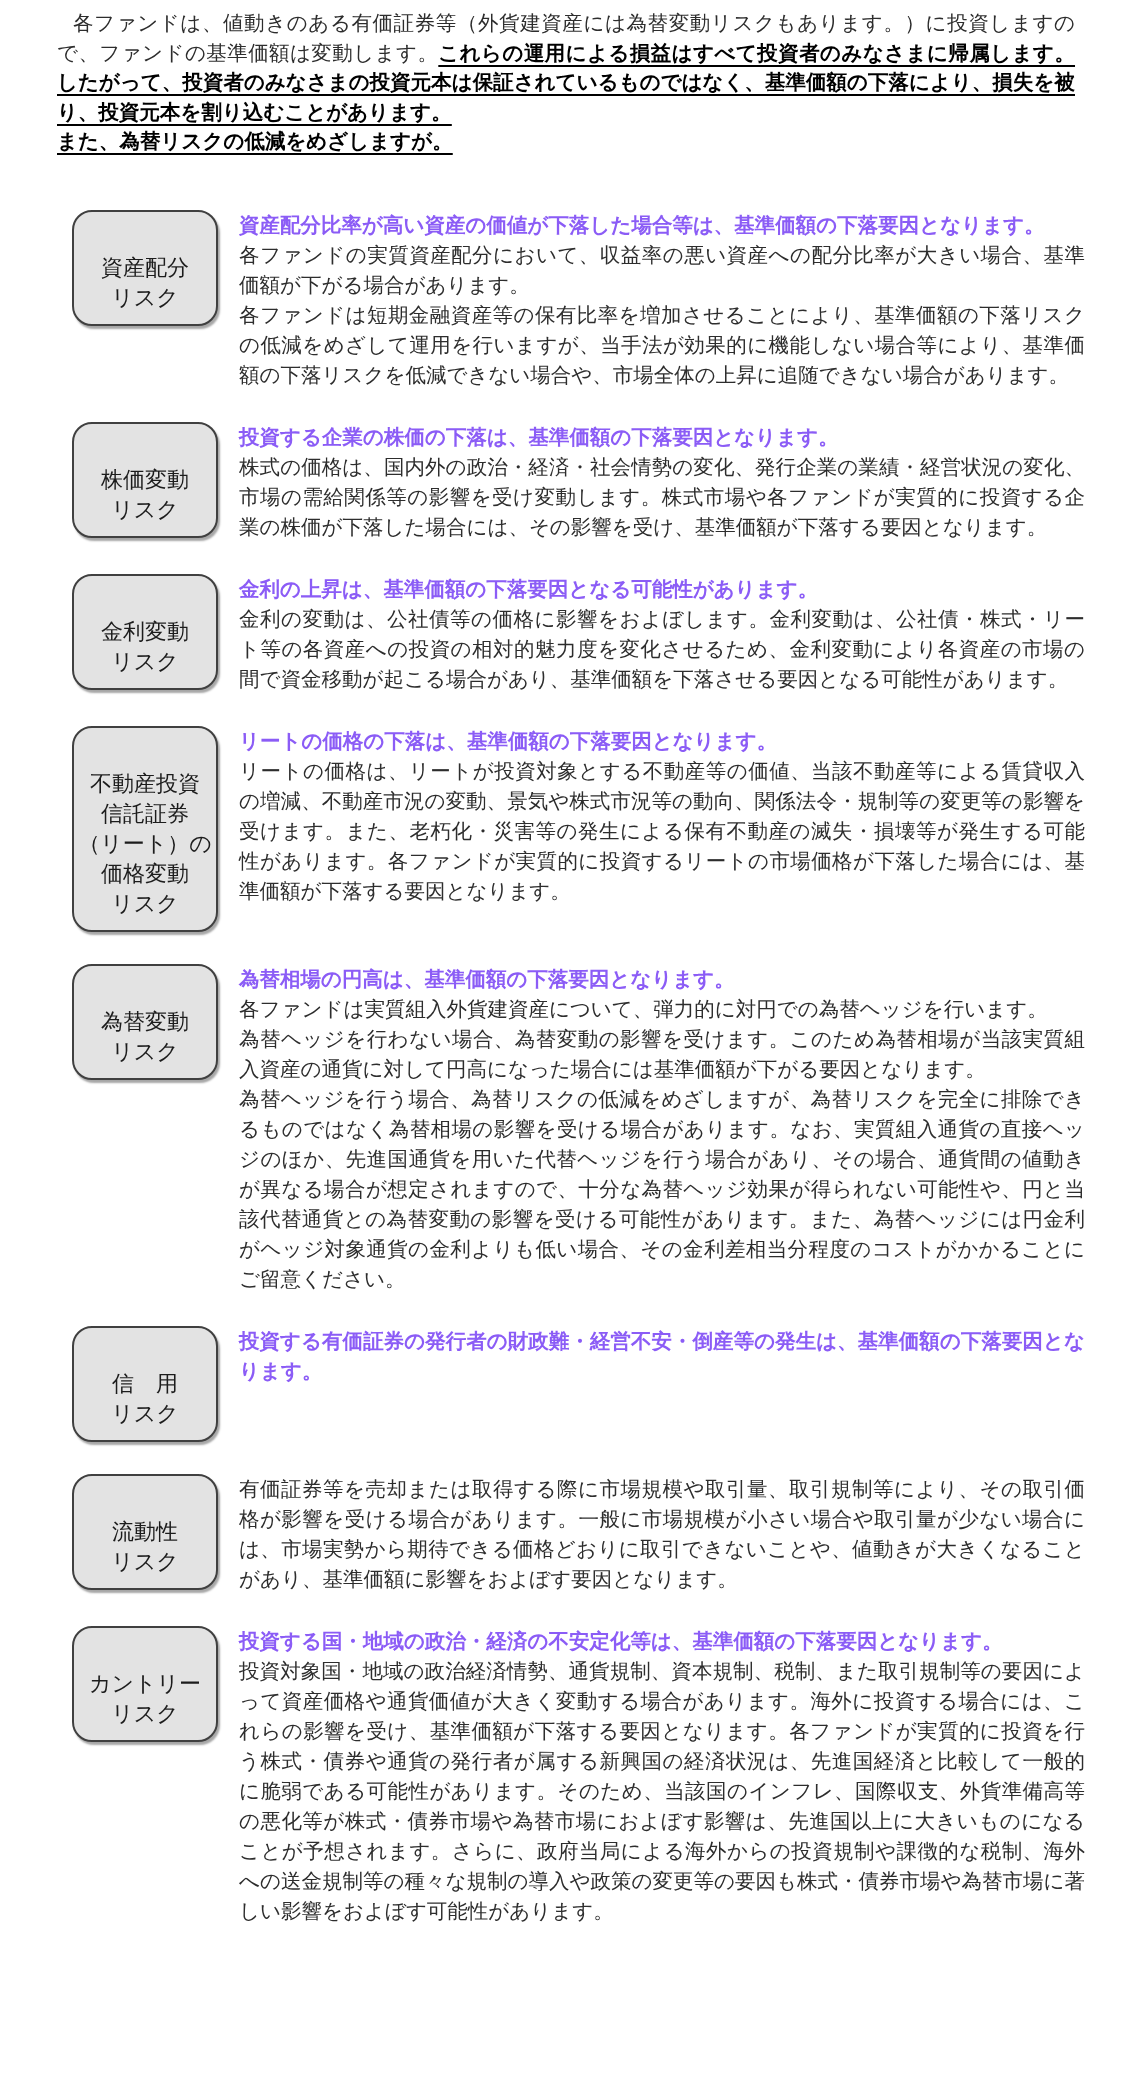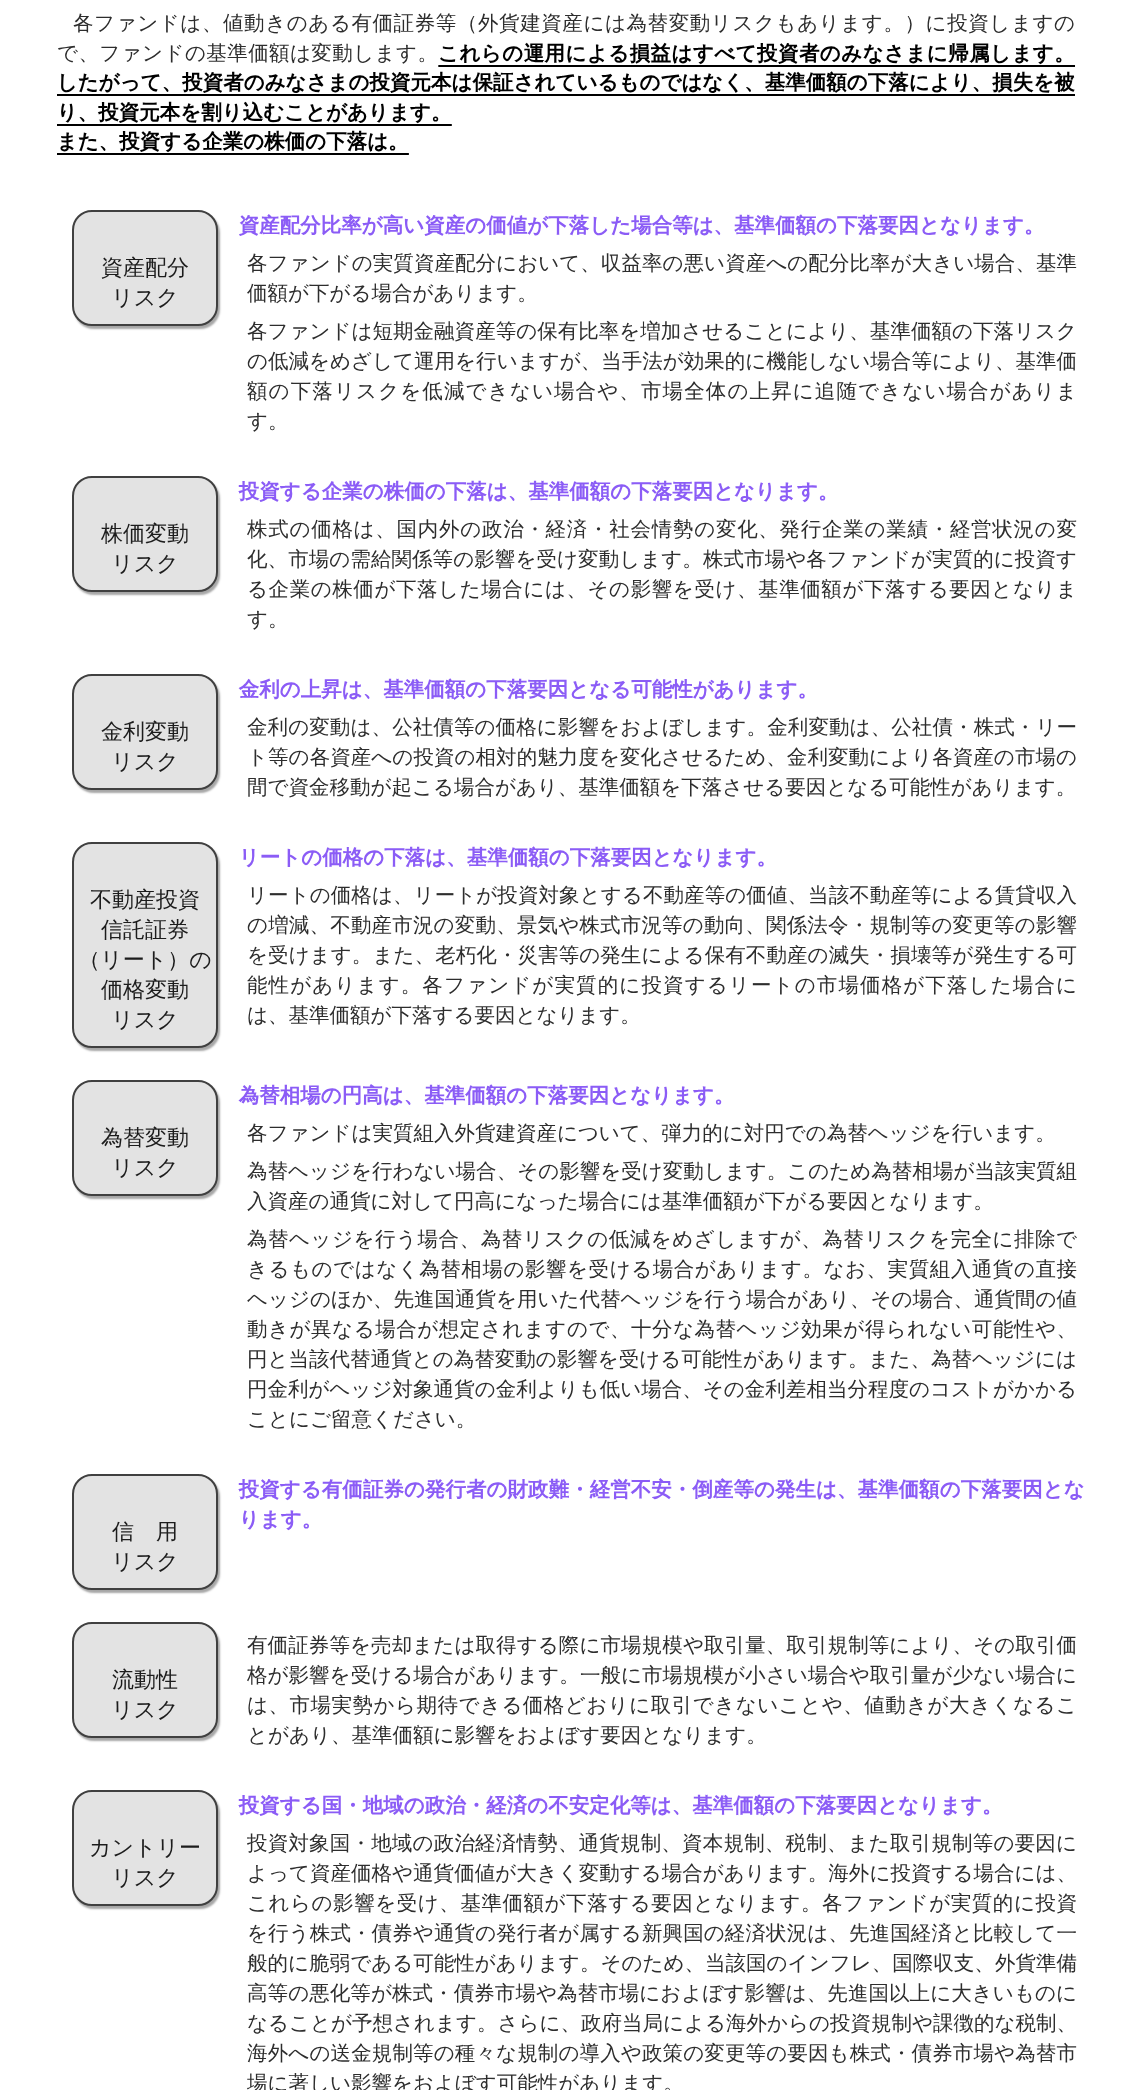--- a/index.html
+++ b/index.html
@@ -47,30 +47,30 @@
   }
   .risk-body {
     flex:0 0 846px; width:846px;
     font-size:20.5px; line-height:30px;
     text-align:justify;
   }
   .risk-heading {
     margin:0; font-weight:bold; color:#8b5cf6;
     font-size:20.5px; line-height:30px;
   }
-  .risk-body p.para { margin:8px; }
+  .risk-body p.para { margin:0; }
 </style>
 </head>
 <body>
 
 <div class="page">
 
   <div class="intro">
     <p class="first"><span>各ファンドは、値動きのある有価証券等（外貨建資産には為替変動リスクもあります。）に投資しますので、ファンドの基準価額は変動します。</span><span class="em">これらの運用による損益はすべて投資者のみなさまに帰属します。したがって、投資者のみなさまの投資元本は保証されているものではなく、基準価額の下落により、損失を被り、投資元本を割り込むことがあります。</span></p>
-    <p><span class="em">また、投資する企業の株価の下落は。</span></p>
+    <p><span class="em">また、為替リスクの低減をめざしますが。</span></p>
   </div>
 
   <div class="risks" id="risks">
   <div class="risk-section first-sec">
     <div class="risk-label-box">
       <span>資産配分
 リスク</span>
     </div>
     <div class="risk-body">
       <p class="risk-heading">資産配分比率が高い資産の価値が下落した場合等は、基準価額の下落要因となります。</p>
@@ -116,21 +116,21 @@
   </div>
 
   <div class="risk-section">
     <div class="risk-label-box">
       <span>為替変動
 リスク</span>
     </div>
     <div class="risk-body">
       <p class="risk-heading">為替相場の円高は、基準価額の下落要因となります。</p>
     <p class="para">各ファンドは実質組入外貨建資産について、弾力的に対円での為替ヘッジを行います。</p>
-          <p class="para">為替ヘッジを行わない場合、その影響を受け変動します。このため為替相場が当該実質組入資産の通貨に対して円高になった場合には基準価額が下がる要因となります。</p>
+          <p class="para">為替ヘッジを行わない場合、為替変動の影響を受けます。このため為替相場が当該実質組入資産の通貨に対して円高になった場合には基準価額が下がる要因となります。</p>
           <p class="para">為替ヘッジを行う場合、為替リスクの低減をめざしますが、為替リスクを完全に排除できるものではなく為替相場の影響を受ける場合があります。なお、実質組入通貨の直接ヘッジのほか、先進国通貨を用いた代替ヘッジを行う場合があり、その場合、通貨間の値動きが異なる場合が想定されますので、十分な為替ヘッジ効果が得られない可能性や、円と当該代替通貨との為替変動の影響を受ける可能性があります。また、為替ヘッジには円金利がヘッジ対象通貨の金利よりも低い場合、その金利差相当分程度のコストがかかることにご留意ください。</p>
         </div>
   </div>
 
   <div class="risk-section">
     <div class="risk-label-box">
       <span>信　用
 リスク</span>
     </div>
     <div class="risk-body">

